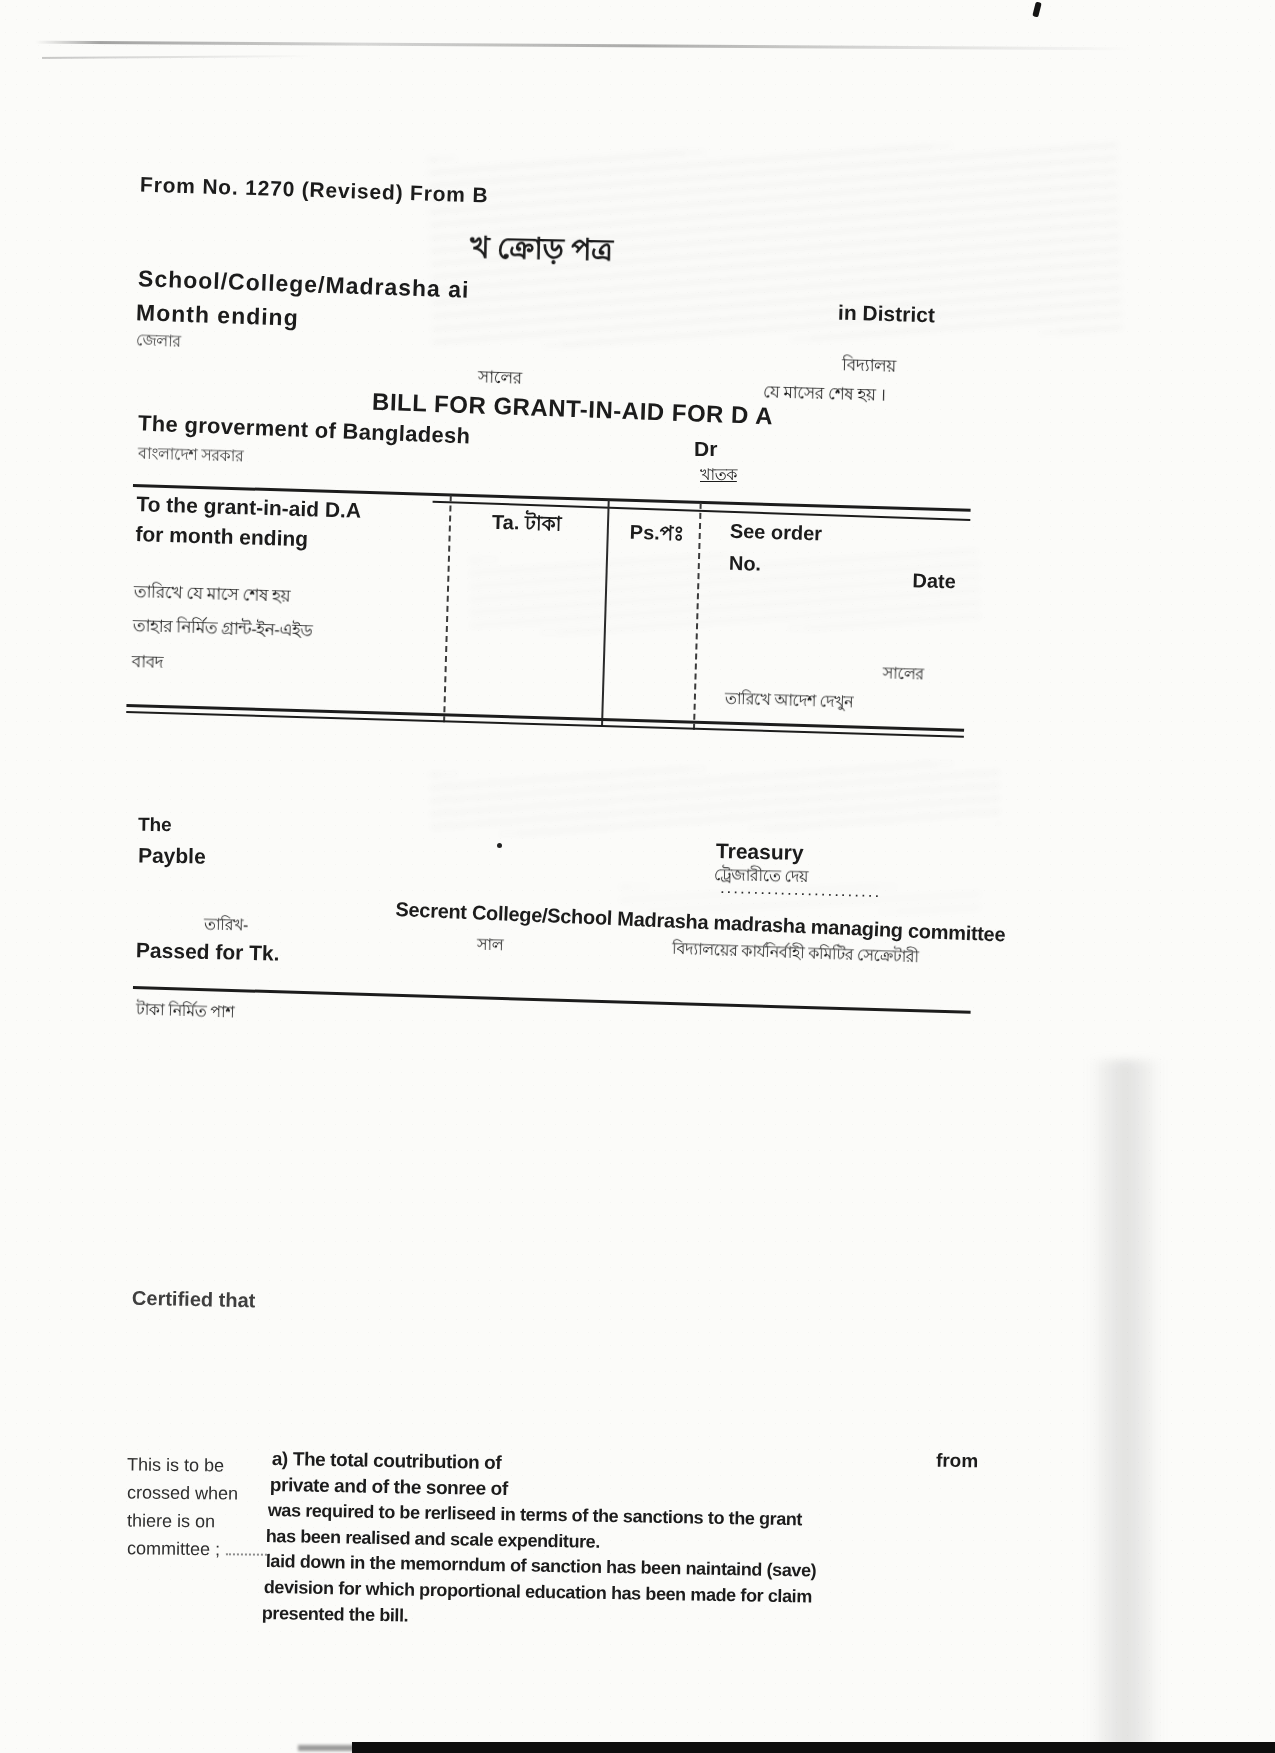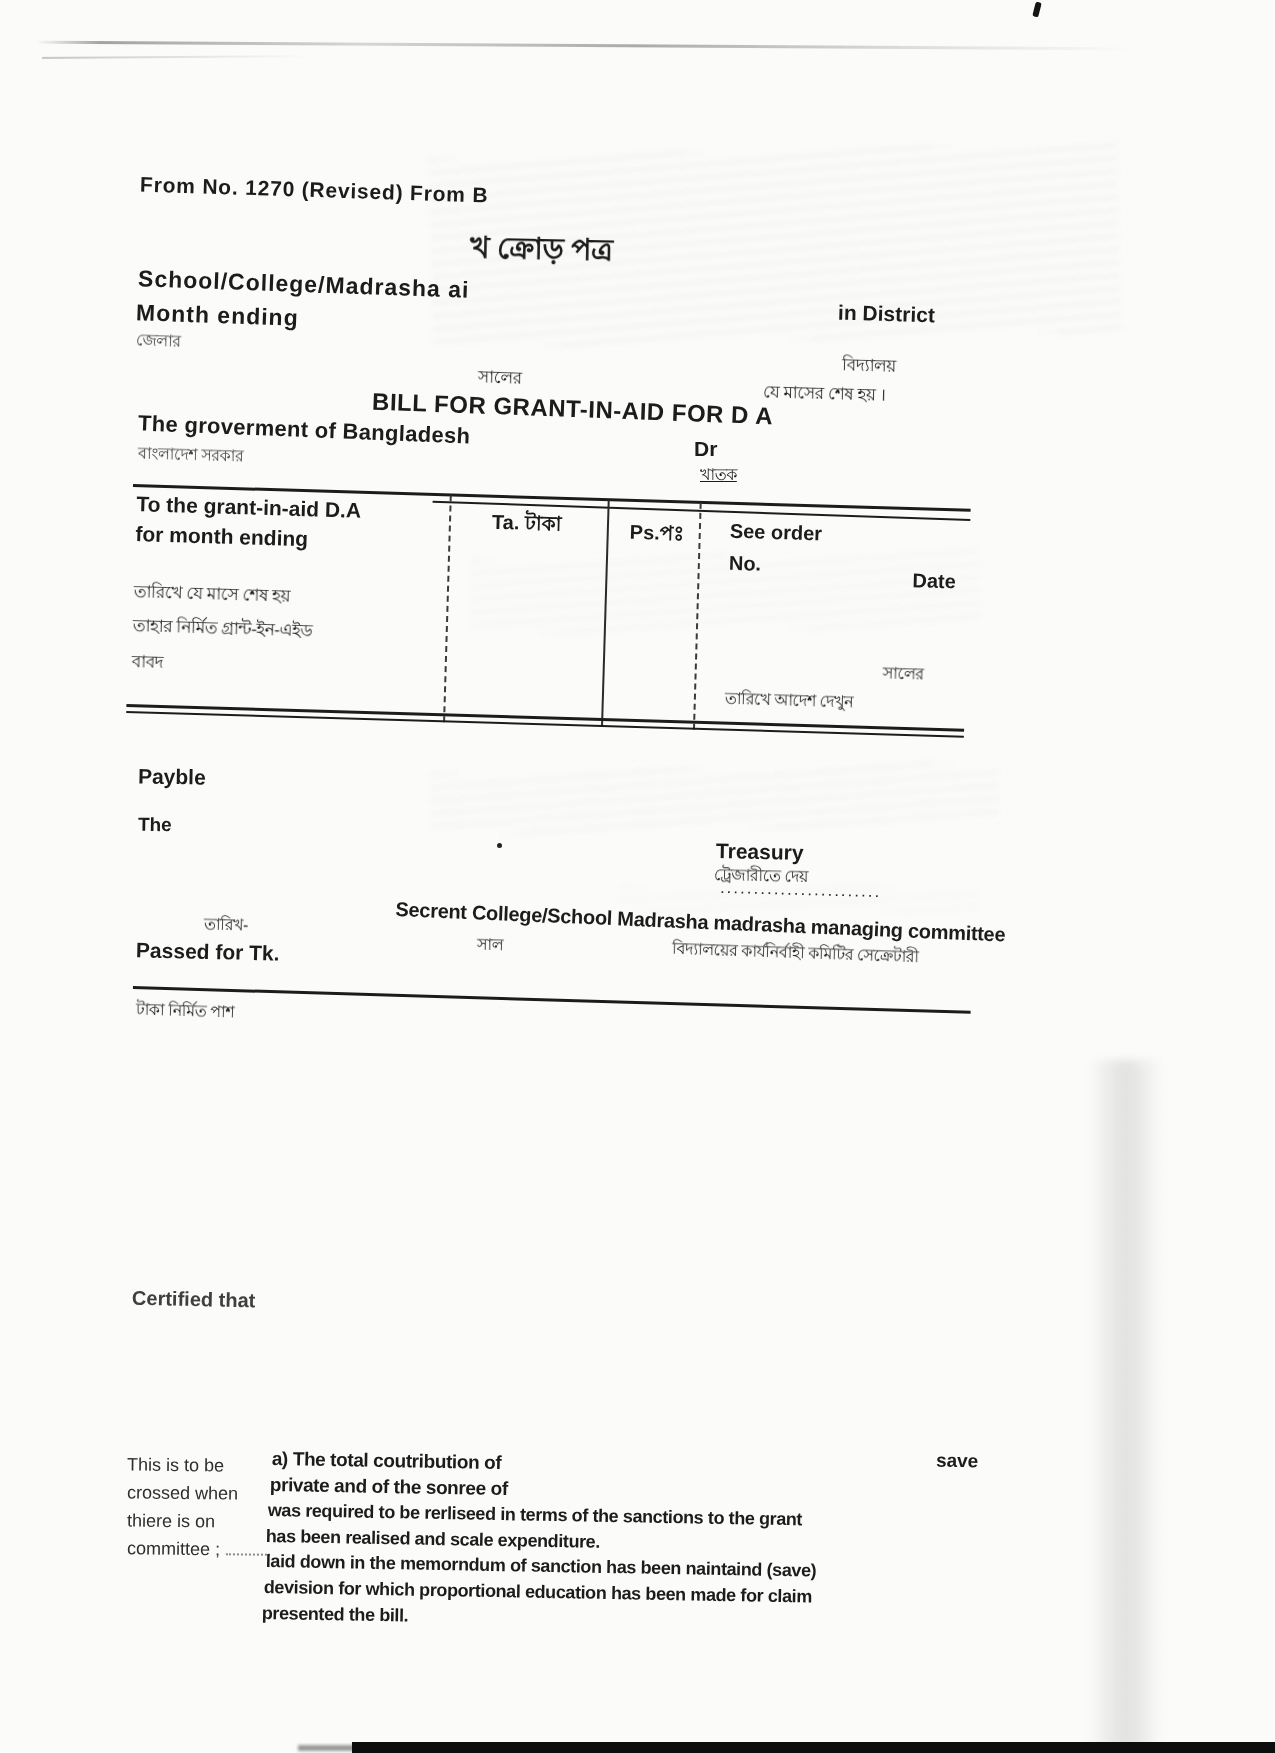--- a/index.html
+++ b/index.html
@@ -89,21 +89,21 @@
     <div class="t bn" style="left:4px;top:132px;font-size:17px;">তাহার নির্মিত গ্রান্ট-ইন-এইড</div>
     <div class="t bn" style="left:4px;top:168px;font-size:17px;">বাবদ</div>
 
     <div class="t bn" style="left:755px;top:158px;font-size:16px;">সালের</div>
     <div class="t bn" style="left:598px;top:188px;font-size:16px;">তারিখে আদেশ দেখুন</div>
 
     <div class="hline" style="left:0;top:220px;width:838px;height:3px;"></div>
     <div class="hline" style="left:0;top:227px;width:838px;height:2px;"></div>
   </div>
 
-  <div class="t sb" style="left:138px;top:765px;font-size:21px;transform:rotate(1deg);">Payble</div>
+  <div class="t sb" style="left:138px;top:844px;font-size:21px;transform:rotate(1deg);">Payble</div>
   <div style="position:absolute;left:497px;top:843px;width:5px;height:5px;border-radius:50%;background:#222;"></div>
   <div class="t sb" style="left:138px;top:814px;font-size:19px;transform:rotate(0.8deg);">The</div>
   <div class="t sb" style="left:716px;top:840px;font-size:21px;transform:rotate(1.2deg);">Treasury</div>
   <div class="t bn" style="left:714px;top:867px;font-size:16px;transform:rotate(1.2deg);">ট্রেজারীতে দেয়</div>
   <div class="t" style="left:720px;top:880px;font-size:17px;letter-spacing:2px;color:#2a2a2a;transform:rotate(1.5deg);">........................</div>
 
   <div class="t bn" style="left:204px;top:916px;font-size:16px;transform:rotate(1.5deg);">তারিখ-</div>
   <div class="t sb" style="left:396px;top:898px;font-size:20px;letter-spacing:-0.3px;transform:rotate(2.4deg);transform-origin:0 0;">Secrent College/School Madrasha madrasha managing committee</div>
   <div class="t bn" style="left:477px;top:936px;font-size:16px;transform:rotate(1.5deg);">সাল</div>
   <div class="t bn" style="left:672px;top:944px;font-size:16px;transform:rotate(2deg);">বিদ্যালয়ের কার্যনির্বাহী কমিটির সেক্রেটারী</div>
@@ -114,21 +114,21 @@
 
   <div class="t sb faded" style="left:132px;top:1288px;font-size:20px;transform:rotate(1.2deg);">Certified that</div>
 
   <div class="t" style="left:127px;top:1455px;font-size:18px;color:#2e2e2e;transform:rotate(0.6deg);">This is to be</div>
   <div class="t" style="left:127px;top:1483px;font-size:18px;color:#2e2e2e;transform:rotate(0.6deg);">crossed when</div>
   <div class="t" style="left:127px;top:1511px;font-size:18px;color:#2e2e2e;transform:rotate(0.6deg);">thiere is on</div>
   <div class="t" style="left:127px;top:1539px;font-size:18px;color:#2e2e2e;transform:rotate(0.6deg);">
     <span>committee ;</span><span class="wavemark"></span>
   </div>
 
-  <div class="t sb" style="left:936px;top:1450px;font-size:19px;transform:rotate(1deg);">save</div>
+  <div class="t sb" style="left:936px;top:1450px;font-size:19px;transform:rotate(1deg);">from</div>
 
   <div class="t b" style="left:272px;top:1448px;font-size:19px;letter-spacing:-0.4px;transform:rotate(1deg);transform-origin:0 0;">a) The total coutribution of</div>
   <div class="t b" style="left:270px;top:1474px;font-size:19px;letter-spacing:-0.4px;transform:rotate(1deg);transform-origin:0 0;">private and of the sonree of</div>
   <div class="t b" style="left:268px;top:1500px;font-size:18px;letter-spacing:-0.4px;transform:rotate(1deg);transform-origin:0 0;">was required to be rerliseed in terms of the sanctions to the grant</div>
   <div class="t b" style="left:266px;top:1526px;font-size:18px;letter-spacing:-0.4px;transform:rotate(1deg);transform-origin:0 0;">has been realised and scale expenditure.</div>
   <div class="t b" style="left:266px;top:1551px;font-size:18px;letter-spacing:-0.4px;transform:rotate(1deg);transform-origin:0 0;">laid down in the memorndum of sanction has been naintaind (save)</div>
   <div class="t b" style="left:264px;top:1577px;font-size:18px;letter-spacing:-0.4px;transform:rotate(1deg);transform-origin:0 0;">devision for which proportional education has been made for claim</div>
   <div class="t b" style="left:262px;top:1603px;font-size:18px;letter-spacing:-0.4px;transform:rotate(1deg);transform-origin:0 0;">presented the bill.</div>
 
   <div style="position:absolute;left:298px;top:1745px;width:58px;height:6px;background:#9a9a9a;filter:blur(1.5px);"></div>

